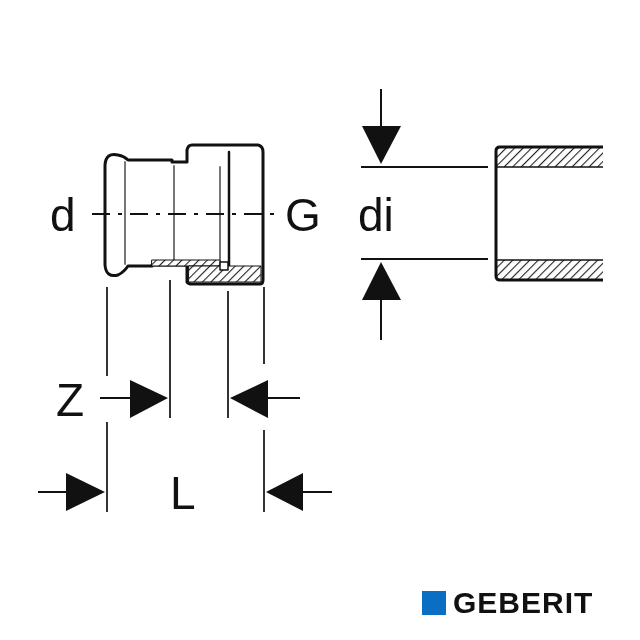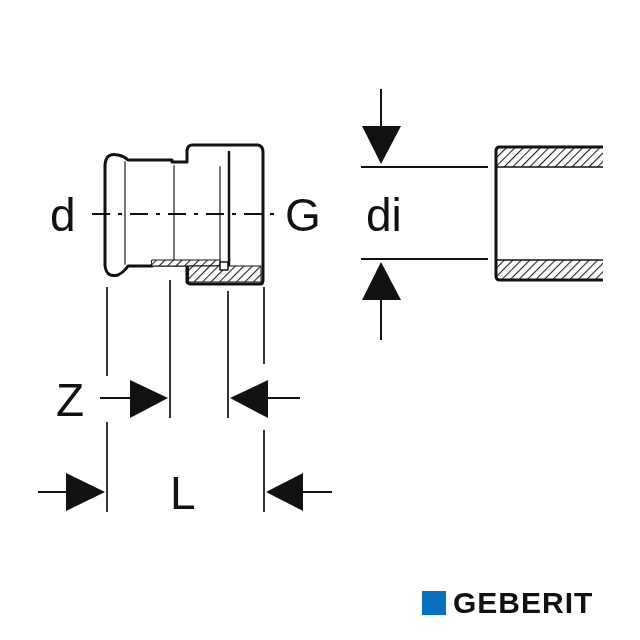--- a/index.html
+++ b/index.html
@@ -73,20 +73,20 @@
     <rect x="497" y="148" width="106" height="19" fill="url(#hatch)"></rect>
     <rect x="497" y="260" width="106" height="19" fill="url(#hatch)"></rect>
     <path d="M 603 147 L 500 147 Q 496 147 496 151 L 496 276 Q 496 280 500 280 L 603 280" fill="none" stroke="#111" stroke-width="3"></path>
     <line x1="497" y1="167" x2="603" y2="167" stroke="#111" stroke-width="1.5"></line>
     <line x1="497" y1="260" x2="603" y2="260" stroke="#111" stroke-width="1.5"></line>
   </g>
 </svg>
 
 <div class="lbl" style="left:50px; top:192px;">d</div>
 <div class="lbl" style="left:285px; top:192px;">G</div>
-<div class="lbl" style="left:366px; top:192px;">di</div>
+<div class="lbl" style="left:358px; top:192px;">di</div>
 <div class="lbl" style="left:56px; top:377px;">Z</div>
 <div class="lbl" style="left:170px; top:470px;">L</div>
 
 <div class="logo">
   <div class="logo-square" style="background:#0a6fc2;"></div>
   <span class="logo-text">GEBERIT</span>
 </div>
 
 </body></html>

